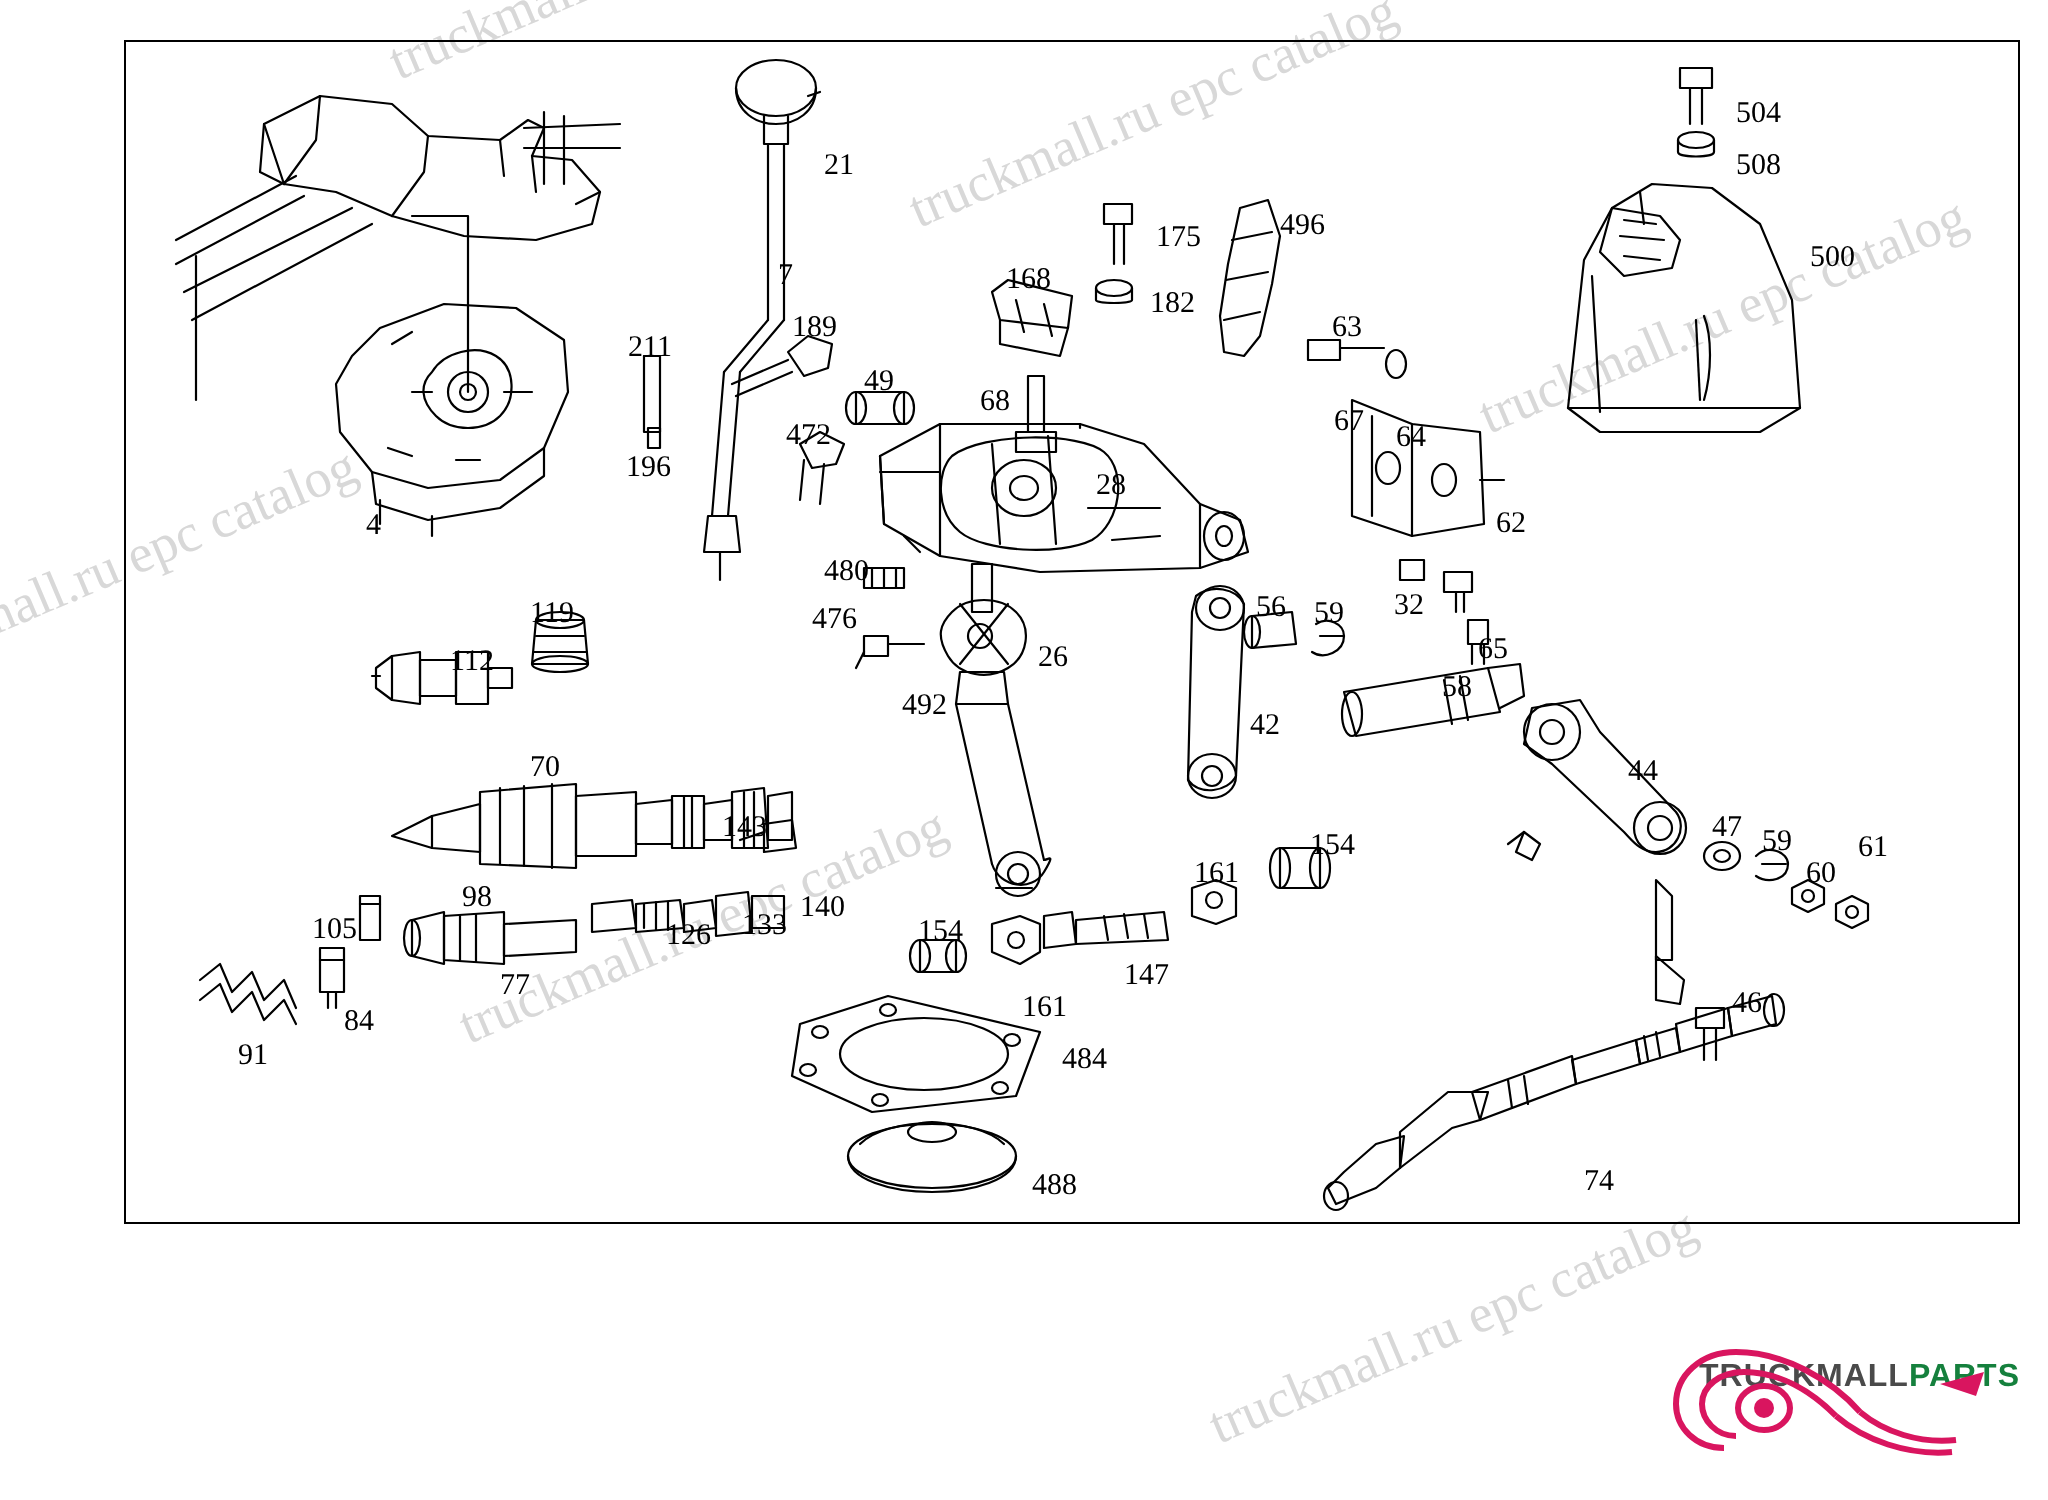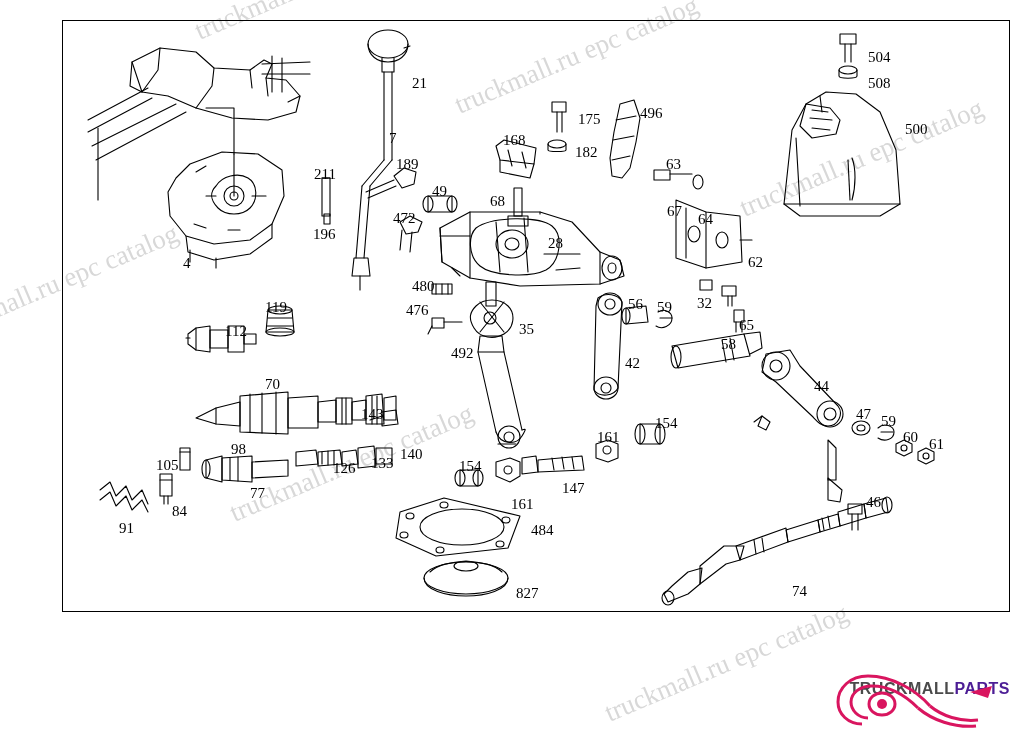--- a/index.html
+++ b/index.html
@@ -68,21 +68,21 @@
   .logo-text {
     position: absolute;
     right: 14px;
     bottom: 52px;
     font-family: "Liberation Sans", sans-serif;
     font-size: 16px;
     letter-spacing: 0.5px;
     font-weight: bold;
   }
   .logo-text .a { color: #4a4a4a; }
-  .logo-text .b { color: #4c1d95; }
+  .logo-text .b { color: #15803d; }
 </style>
 </head>
 <body>
 
 <div id="diagram-root">
 
   <div>
     <div class="wm" style="left:190px; top:18px;">truckmall.ru epc catalog</div>
     <div class="wm" style="left:450px; top:92px;">truckmall.ru epc catalog</div>
     <div class="wm" style="left:735px; top:195px;">truckmall.ru epc catalog</div>
@@ -438,48 +438,48 @@
     <div class="label" style="left:548px; top:236px;">28</div>
     <div class="label" style="left:748px; top:255px;">62</div>
     <div class="label" style="left:412px; top:279px;">480</div>
     <div class="label" style="left:697px; top:296px;">32</div>
     <div class="label" style="left:406px; top:303px;">476</div>
     <div class="label" style="left:211px; top:324px;margin-left:14px;">112</div>
     <div class="label" style="left:265px; top:300px;">119</div>
     <div class="label" style="left:628px; top:297px;">56</div>
     <div class="label" style="left:657px; top:300px;">59</div>
     <div class="label" style="left:739px; top:318px;">65</div>
-    <div class="label" style="left:519px; top:322px;">35</div>
+    <div class="label" style="left:519px; top:322px;">26</div>
     <div class="label" style="left:721px; top:337px;">58</div>
     <div class="label" style="left:451px; top:346px;">492</div>
     <div class="label" style="left:625px; top:356px;">42</div>
     <div class="label" style="left:265px; top:377px;">70</div>
     <div class="label" style="left:814px; top:379px;">44</div>
     <div class="label" style="left:361px; top:407px;">143</div>
     <div class="label" style="left:856px; top:407px;">47</div>
     <div class="label" style="left:881px; top:414px;">59</div>
     <div class="label" style="left:655px; top:416px;">154</div>
     <div class="label" style="left:597px; top:430px;">161</div>
     <div class="label" style="left:903px; top:430px;">60</div>
-    <div class="label" style="left:929px; top:437px;">61</div>
+    <div class="label" style="left:929px; top:417px;">61</div>
     <div class="label" style="left:231px; top:442px;">98</div>
     <div class="label" style="left:400px; top:447px;">140</div>
     <div class="label" style="left:371px; top:456px;">133</div>
     <div class="label" style="left:333px; top:461px;">126</div>
     <div class="label" style="left:156px; top:458px;">105</div>
     <div class="label" style="left:459px; top:459px;">154</div>
     <div class="label" style="left:562px; top:481px;">147</div>
     <div class="label" style="left:511px; top:497px;">161</div>
     <div class="label" style="left:250px; top:486px;">77</div>
     <div class="label" style="left:172px; top:504px;">84</div>
     <div class="label" style="left:866px; top:495px;">46</div>
     <div class="label" style="left:119px; top:521px;">91</div>
     <div class="label" style="left:531px; top:523px;">484</div>
     <div class="label" style="left:792px; top:584px;">74</div>
-    <div class="label" style="left:516px; top:586px;">827</div>
+    <div class="label" style="left:516px; top:586px;">488</div>
   </div>
 
   <div class="logo-text">
     <span class="a">TRUCKMALL</span><span class="b">PARTS</span>
   </div>
   <svg class="logo" viewBox="0 0 190 78">
     <g fill="none" stroke="#d9155f" stroke-width="3">
       <path d="M42 62 C28 62 18 52 18 40 C18 26 30 14 48 14 C72 14 96 28 110 44"></path>
       <path d="M48 56 C38 56 31 48 31 40 C31 31 40 24 52 24 C70 24 86 34 98 46"></path>
       <ellipse cx="62" cy="42" rx="13" ry="11"></ellipse>

